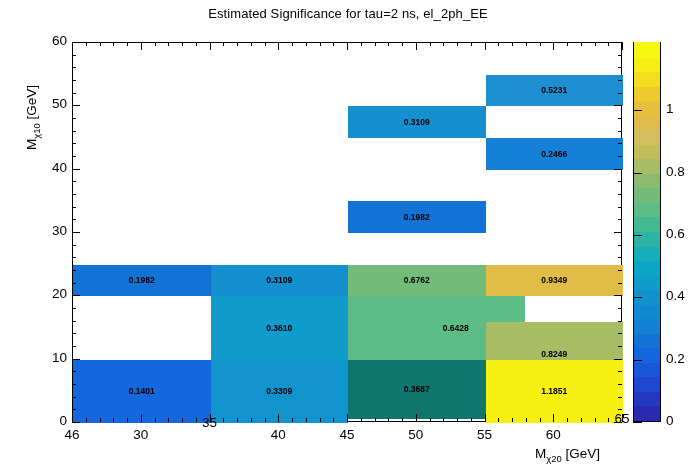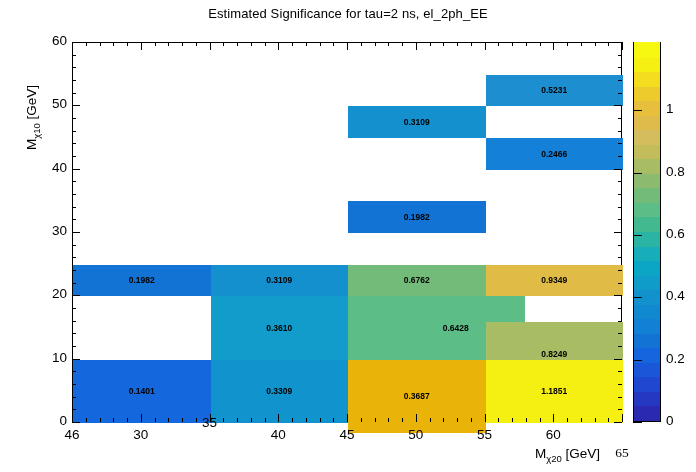--- a/index.html
+++ b/index.html
@@ -102,21 +102,21 @@
         </div>
         <div class="cell" style="left: 412.5px; top: 253.333px; width: 137.5px; height: 63.3333px; background: rgb(168, 189, 99); margin-top: 26px;">
           <span>0.8249</span>
         </div>
         <div class="cell" style="left: 0px; top: 316.667px; width: 137.5px; height: 63.3333px; background: rgb(20, 103, 220);">
           <span>0.1401</span>
         </div>
         <div class="cell" style="left: 137.5px; top: 316.667px; width: 137.5px; height: 63.3333px; background: rgb(17, 147, 205);">
           <span>0.3309</span>
         </div>
-        <div class="cell" style="left: 275px; top: 316.667px; width: 137.5px; height: 73px; background: #eab308;">
+        <div class="cell" style="left: 275px; top: 316.667px; width: 137.5px; height: 59px; background: #0f766e;">
           <span>0.3687</span>
         </div>
         <div class="cell" style="left: 412.5px; top: 316.667px; width: 137.5px; height: 63.3333px; background: rgb(246, 239, 18);">
           <span>1.1851</span>
         </div>
       </div>
   </div>
 
   <div id="axes">
       <div class="tick" style="left: 72px; top: 422px; width: 8px; height: 1px;"></div>
@@ -207,21 +207,21 @@
       <div class="tick" style="left: 415.75px; top: 42px; width: 1px; height: 8px;"></div>
       <div class="xlabtext" style="left: 395.75px; top: 428px; width: 40px;">50</div>
       <div class="tick" style="left: 484.5px; top: 414px; width: 1px; height: 8px;"></div>
       <div class="tick" style="left: 484.5px; top: 42px; width: 1px; height: 8px;"></div>
       <div class="xlabtext" style="left: 464.5px; top: 428px; width: 40px;">55</div>
       <div class="tick" style="left: 553.25px; top: 414px; width: 1px; height: 8px;"></div>
       <div class="tick" style="left: 553.25px; top: 42px; width: 1px; height: 8px;"></div>
       <div class="xlabtext" style="left: 533.25px; top: 428px; width: 40px;">60</div>
       <div class="tick" style="left: 622px; top: 414px; width: 1px; height: 8px;"></div>
       <div class="tick" style="left: 622px; top: 42px; width: 1px; height: 8px;"></div>
-      <div class="xlabtext" style="left: 602px; top: 446px; width: 40px; font-family: Liberation Serif, serif;">65</div>
+      <div class="xlabtext" style="left: 602px; top: 412px; width: 40px;">65</div>
       <div class="tick" style="left: 85.75px; top: 418px; width: 1px; height: 4px;"></div>
       <div class="tick" style="left: 85.75px; top: 42px; width: 1px; height: 4px;"></div>
       <div class="tick" style="left: 99.5px; top: 418px; width: 1px; height: 4px;"></div>
       <div class="tick" style="left: 99.5px; top: 42px; width: 1px; height: 4px;"></div>
       <div class="tick" style="left: 113.25px; top: 418px; width: 1px; height: 4px;"></div>
       <div class="tick" style="left: 113.25px; top: 42px; width: 1px; height: 4px;"></div>
       <div class="tick" style="left: 127px; top: 418px; width: 1px; height: 4px;"></div>
       <div class="tick" style="left: 127px; top: 42px; width: 1px; height: 4px;"></div>
       <div class="tick" style="left: 154.5px; top: 418px; width: 1px; height: 4px;"></div>
       <div class="tick" style="left: 154.5px; top: 42px; width: 1px; height: 4px;"></div>

